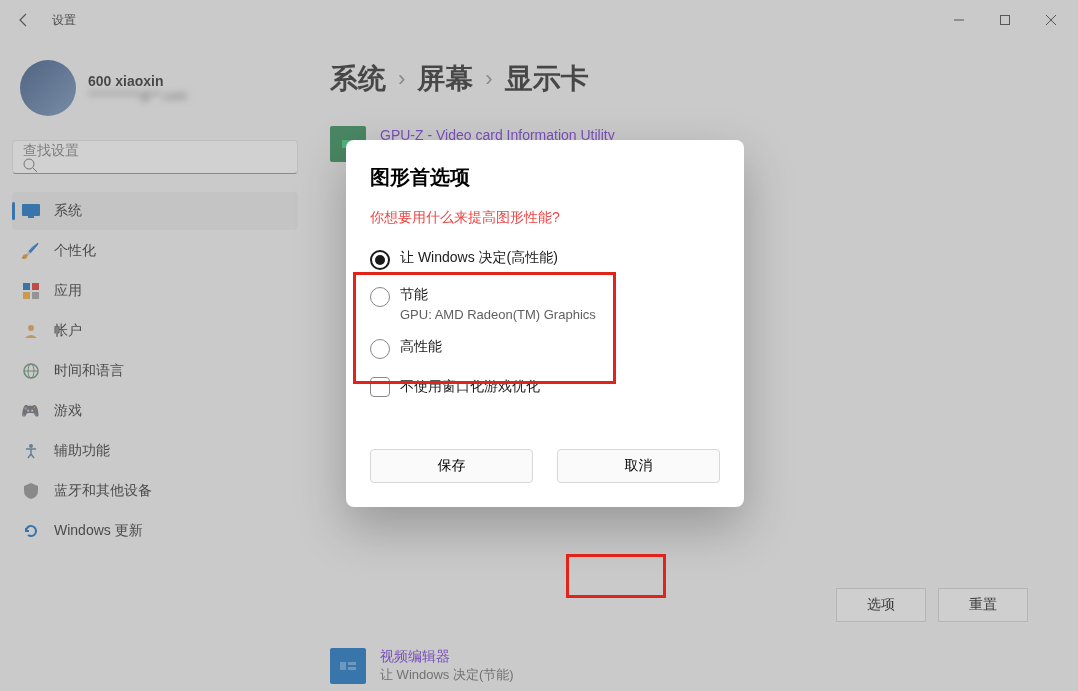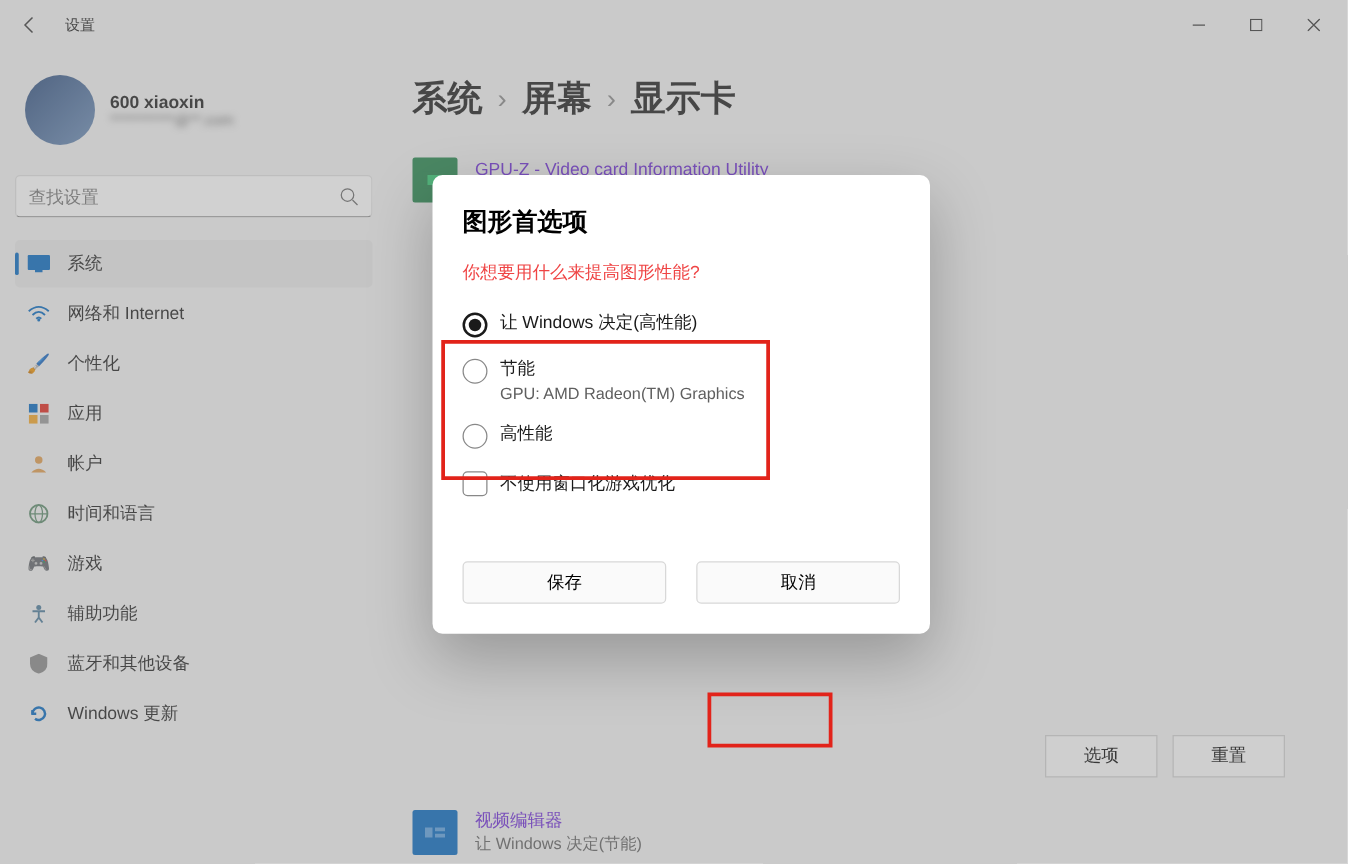--- a/index.html
+++ b/index.html
@@ -10,21 +10,21 @@
 .title-text { font-size: 12px; margin-left: 8px; color: #1a1a1a; }
 .win-controls { margin-left: auto; display: flex; }
 .win-btn { width: 46px; height: 32px; display: flex; align-items: center; justify-content: center; cursor: pointer; }
 
 .main { display: flex; height: calc(100% - 40px); }
 .sidebar { width: 310px; padding: 12px 12px 0 12px; }
 .profile { display: flex; align-items: center; gap: 12px; padding: 8px; margin-bottom: 16px; }
 .avatar { width: 56px; height: 56px; border-radius: 50%; background: linear-gradient(135deg,#2a4b7c,#6b8db8); flex-shrink: 0; }
 .profile-name { font-size: 14px; font-weight: 600; color: #1a1a1a; }
 .profile-email { font-size: 12px; color: #666; filter: blur(3px); }
-.search-box { display: flex; align-items: center; background: #fff; border: 1px solid #e0e0e0; border-bottom: 1px solid #888; border-radius: 4px; height: 34px; padding: 0 10px; margin-bottom: 18px; }
+.search-box { display: flex; background: #fff; border: 1px solid #e0e0e0; border-bottom: 1px solid #888; border-radius: 4px; height: 34px; padding: 0 10px; margin-bottom: 18px; flex-direction: column; }
 .search-input { flex: 1; border: none; outline: none; font-size: 14px; background: transparent; }
 .nav { display: flex; flex-direction: column; gap: 2px; }
 .nav-item { display: flex; align-items: center; gap: 14px; height: 38px; padding: 0 10px; border-radius: 4px; cursor: pointer; position: relative; }
 .nav-item.active { background: #eaeaea; }
 .nav-item.active::before { content: ""; position: absolute; left: 0; top: 10px; bottom: 10px; width: 3px; background: #0067c0; border-radius: 2px; }
 .nav-icon { width: 18px; height: 18px; display: flex; align-items: center; justify-content: center; font-size: 15px; }
 .nav-label { font-size: 14px; color: #1a1a1a; }
 
 .content { flex: 1; padding: 20px 40px 0 20px; }
 .breadcrumb { display: flex; align-items: center; gap: 12px; font-size: 28px; font-weight: 600; color: #1a1a1a; margin-bottom: 20px; }
@@ -111,29 +111,20 @@
       <div class="nav-item active">
           <span class="nav-icon">
             <svg width="18" height="14">
               <rect x="0" y="0" width="18" height="12" rx="1" fill="#0067c0"></rect>
               <rect x="6" y="12" width="6" height="2" fill="#0067c0"></rect>
             </svg>
           </span>
           <span class="nav-label">系统</span>
         </div>
       <div class="nav-item">
-          <span class="nav-icon">
-            <svg width="18" height="14">
-              <path d="M1 5 Q9 -2 17 5 M4 8 Q9 3 14 8 M7 11 Q9 9 11 11" stroke="#0067c0" fill="none" stroke-width="1.5"></path>
-              <circle cx="9" cy="12" r="1.2" fill="#0067c0"></circle>
-            </svg>
-          </span>
-          <span class="nav-label">网络和 Internet</span>
-        </div>
-      <div class="nav-item">
           <span class="nav-icon">🖌️</span>
           <span class="nav-label">个性化</span>
         </div>
       <div class="nav-item">
           <span class="nav-icon">
             <svg width="16" height="16">
               <rect x="0" y="0" width="7" height="7" fill="#0067c0"></rect>
               <rect x="9" y="0" width="7" height="7" fill="#e2231a"></rect>
               <rect x="0" y="9" width="7" height="7" fill="#f5a623"></rect>
               <rect x="9" y="9" width="7" height="7" fill="#999"></rect>

